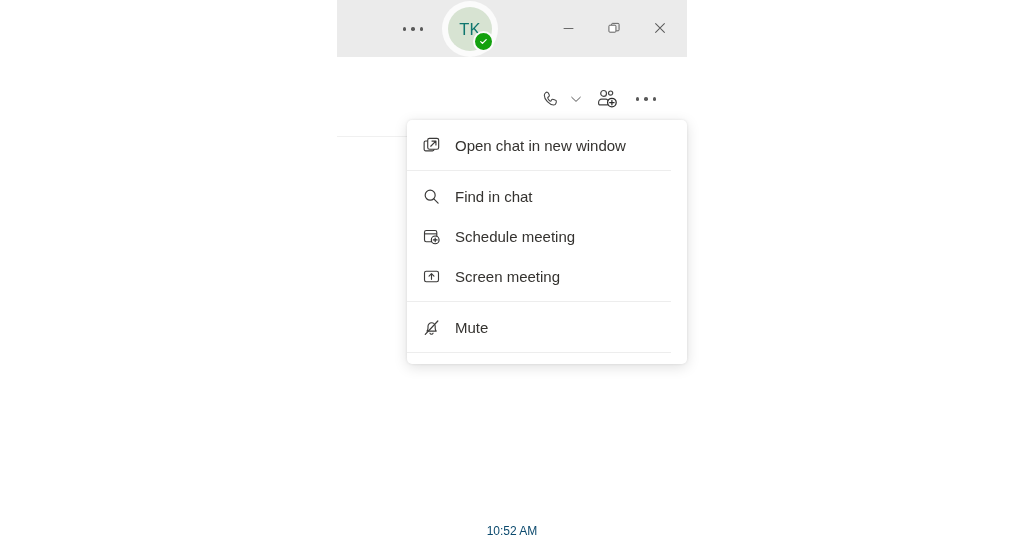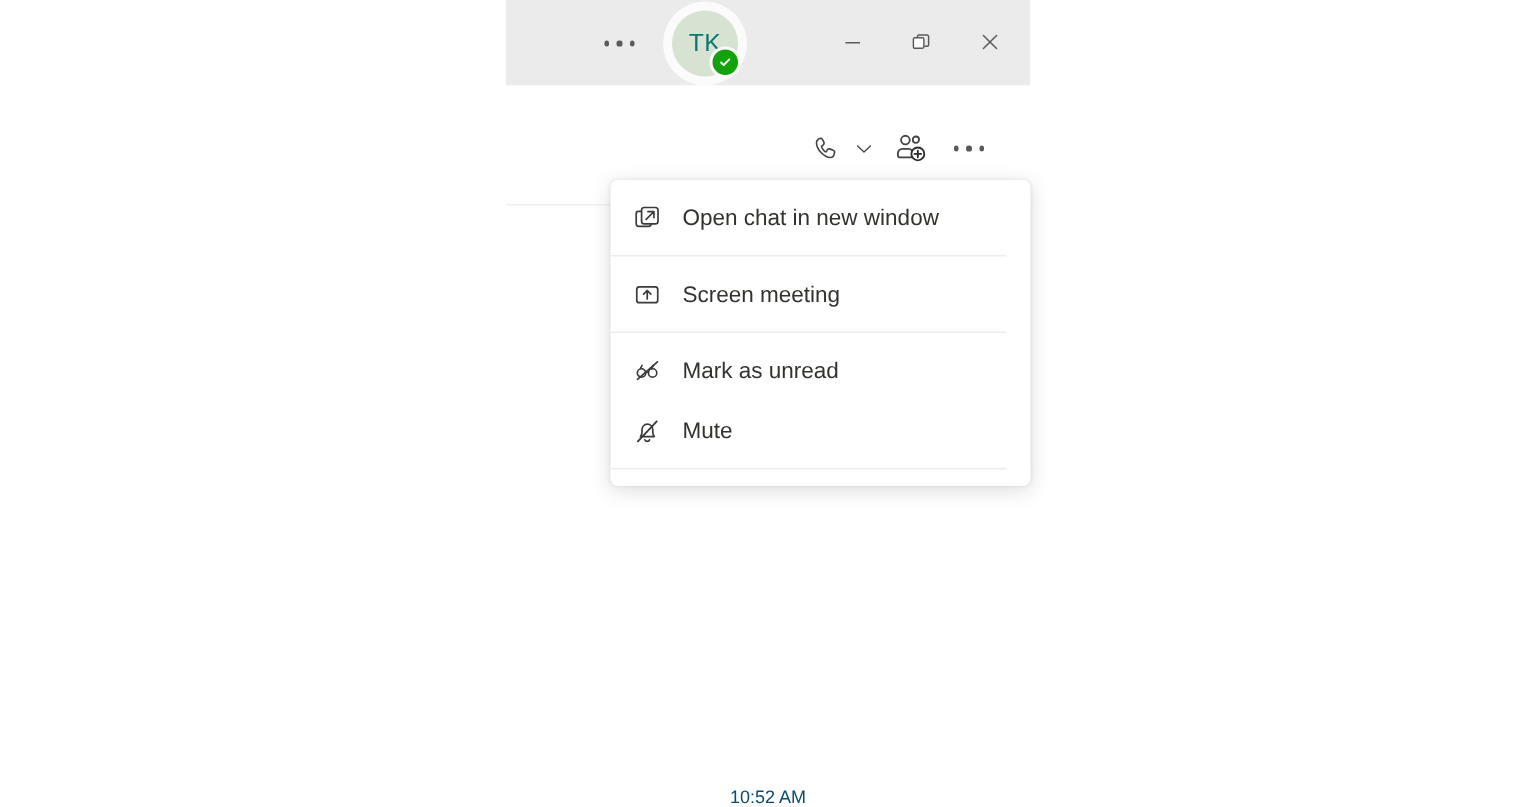--- a/index.html
+++ b/index.html
@@ -288,46 +288,54 @@
         <rect x="1.2" y="4.2" width="10.5" height="10.5" rx="1.6" fill="none" stroke="#3b3a39" stroke-width="1.2"></rect>
         <rect x="5" y="1.4" width="11.6" height="11.6" rx="1.9" fill="#ffffff" stroke="#3b3a39" stroke-width="1.2"></rect>
         <path d="M8.2 9.8 L13.6 4.4 M9.5 4.3 H13.7 V8.5" fill="none" stroke="#3b3a39" stroke-width="1.2" stroke-linecap="round" stroke-linejoin="round"></path>
       </svg>
     </span>
     <span class="menu-label">Open chat in new window</span>
   </div>
 
   <div class="menu-sep"></div>
 
-
+  <div class="menu-item">
+    <span class="menu-icon">
+      <svg width="17" height="17" viewBox="0 0 18 18">
+        <circle cx="7.6" cy="7.6" r="5.3" fill="none" stroke="#3b3a39" stroke-width="1.25"></circle>
+        <path d="M11.5 11.5 L16 16" stroke="#3b3a39" stroke-width="1.25" stroke-linecap="round"></path>
+      </svg>
+    </span>
+    <span class="menu-label">Find in chat</span>
+  </div>
+
+  <div class="menu-item">
+    <span class="menu-icon">
+      <svg width="17" height="17" viewBox="0 0 18 18">
+        <rect x="1.6" y="2.6" width="13" height="12" rx="1.8" fill="none" stroke="#3b3a39" stroke-width="1.2"></rect>
+        <path d="M1.6 6.2 H14.6" stroke="#3b3a39" stroke-width="1.2"></path>
+        <circle cx="12.9" cy="12.6" r="4.1" fill="#ffffff" stroke="#2b2b2b" stroke-width="1.2"></circle>
+        <path d="M12.9 10.6 v4 M10.9 12.6 h4" stroke="#2b2b2b" stroke-width="1.2" stroke-linecap="round"></path>
+      </svg>
+    </span>
+    <span class="menu-label">Schedule meeting</span>
+  </div>
 
   <div class="menu-item">
     <span class="menu-icon">
       <svg width="17" height="17" viewBox="0 0 18 18">
         <rect x="1.6" y="3.4" width="14.8" height="11.2" rx="1.8" fill="none" stroke="#3b3a39" stroke-width="1.2"></rect>
         <path d="M9 12 V6.2 M6.4 8.6 L9 6 L11.6 8.6" fill="none" stroke="#3b3a39" stroke-width="1.2" stroke-linecap="round" stroke-linejoin="round"></path>
       </svg>
     </span>
     <span class="menu-label">Screen meeting</span>
   </div>
 
   <div class="menu-sep"></div>
 
-  <div class="menu-item">
-    <span class="menu-icon">
-      <svg width="18" height="18" viewBox="0 0 20 20">
-        <circle cx="5.2" cy="11.8" r="3.1" fill="none" stroke="#3b3a39" stroke-width="1.2"></circle>
-        <circle cx="13.4" cy="11.8" r="3.1" fill="none" stroke="#3b3a39" stroke-width="1.2"></circle>
-        <path d="M8.3 11.8 c0.7 -0.9 1.7 -0.9 2.4 0" fill="none" stroke="#3b3a39" stroke-width="1.2"></path>
-        <path d="M4.6 8 L5.6 6.2 M13 8 L14 6.2" stroke="#3b3a39" stroke-width="1.2" stroke-linecap="round"></path>
-        <path d="M2.2 16.6 L17 3.6" stroke="#3b3a39" stroke-width="1.25" stroke-linecap="round"></path>
-      </svg>
-    </span>
-    <span class="menu-label">Mark as unread</span>
-  </div>
 
 
   <div class="menu-item">
     <span class="menu-icon">
       <svg width="17" height="17" viewBox="0 0 18 18">
         <path d="M4.2 12.8 c0.9 -1 1.1 -2 1.1 -3.2 V7.8 a3.8 3.8 0 0 1 3.8 -3.8 a3.8 3.8 0 0 1 3.8 3.8 v1.8 c0 1.2 0.2 2.2 1.1 3.2 z" fill="none" stroke="#3b3a39" stroke-width="1.2" stroke-linejoin="round"></path>
         <path d="M7.3 15 a1.8 1.8 0 0 0 3.4 0" fill="none" stroke="#3b3a39" stroke-width="1.2" stroke-linecap="round"></path>
         <path d="M2.4 16.2 L15.7 2.1" stroke="#3b3a39" stroke-width="1.3" stroke-linecap="round"></path>
       </svg>
     </span>

